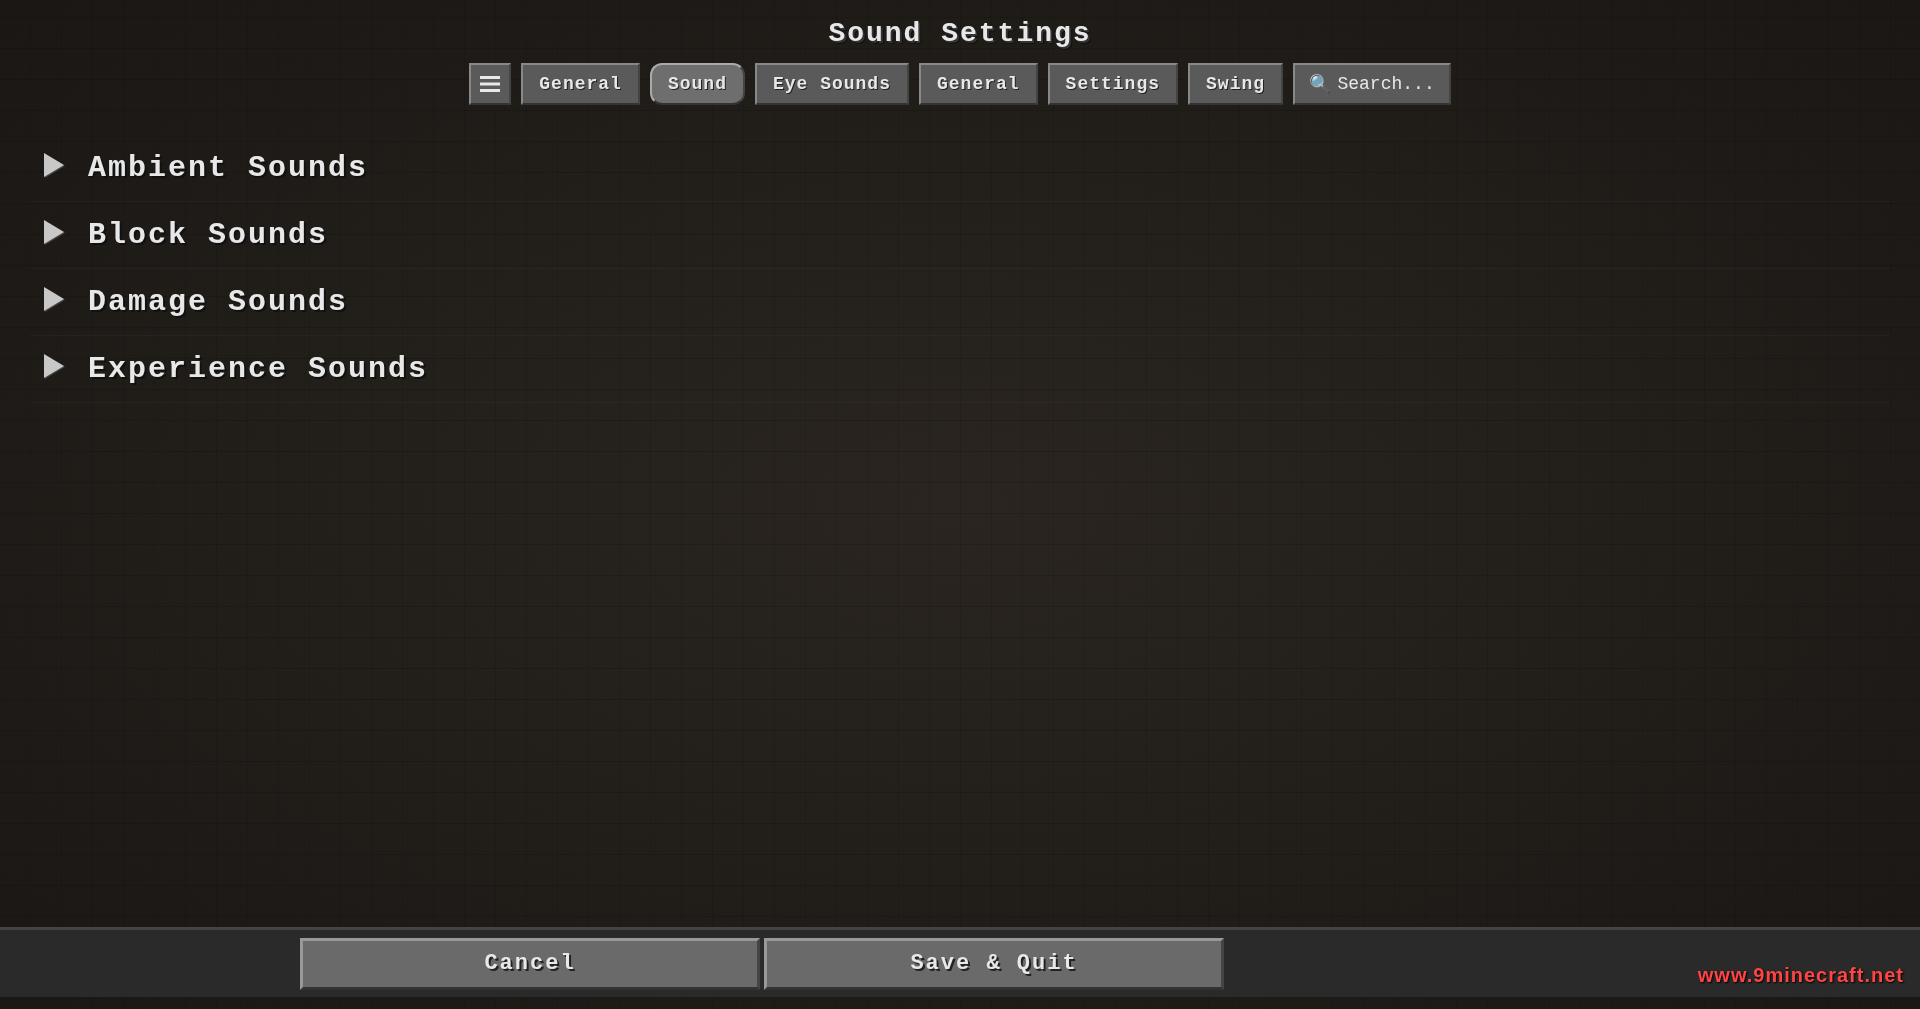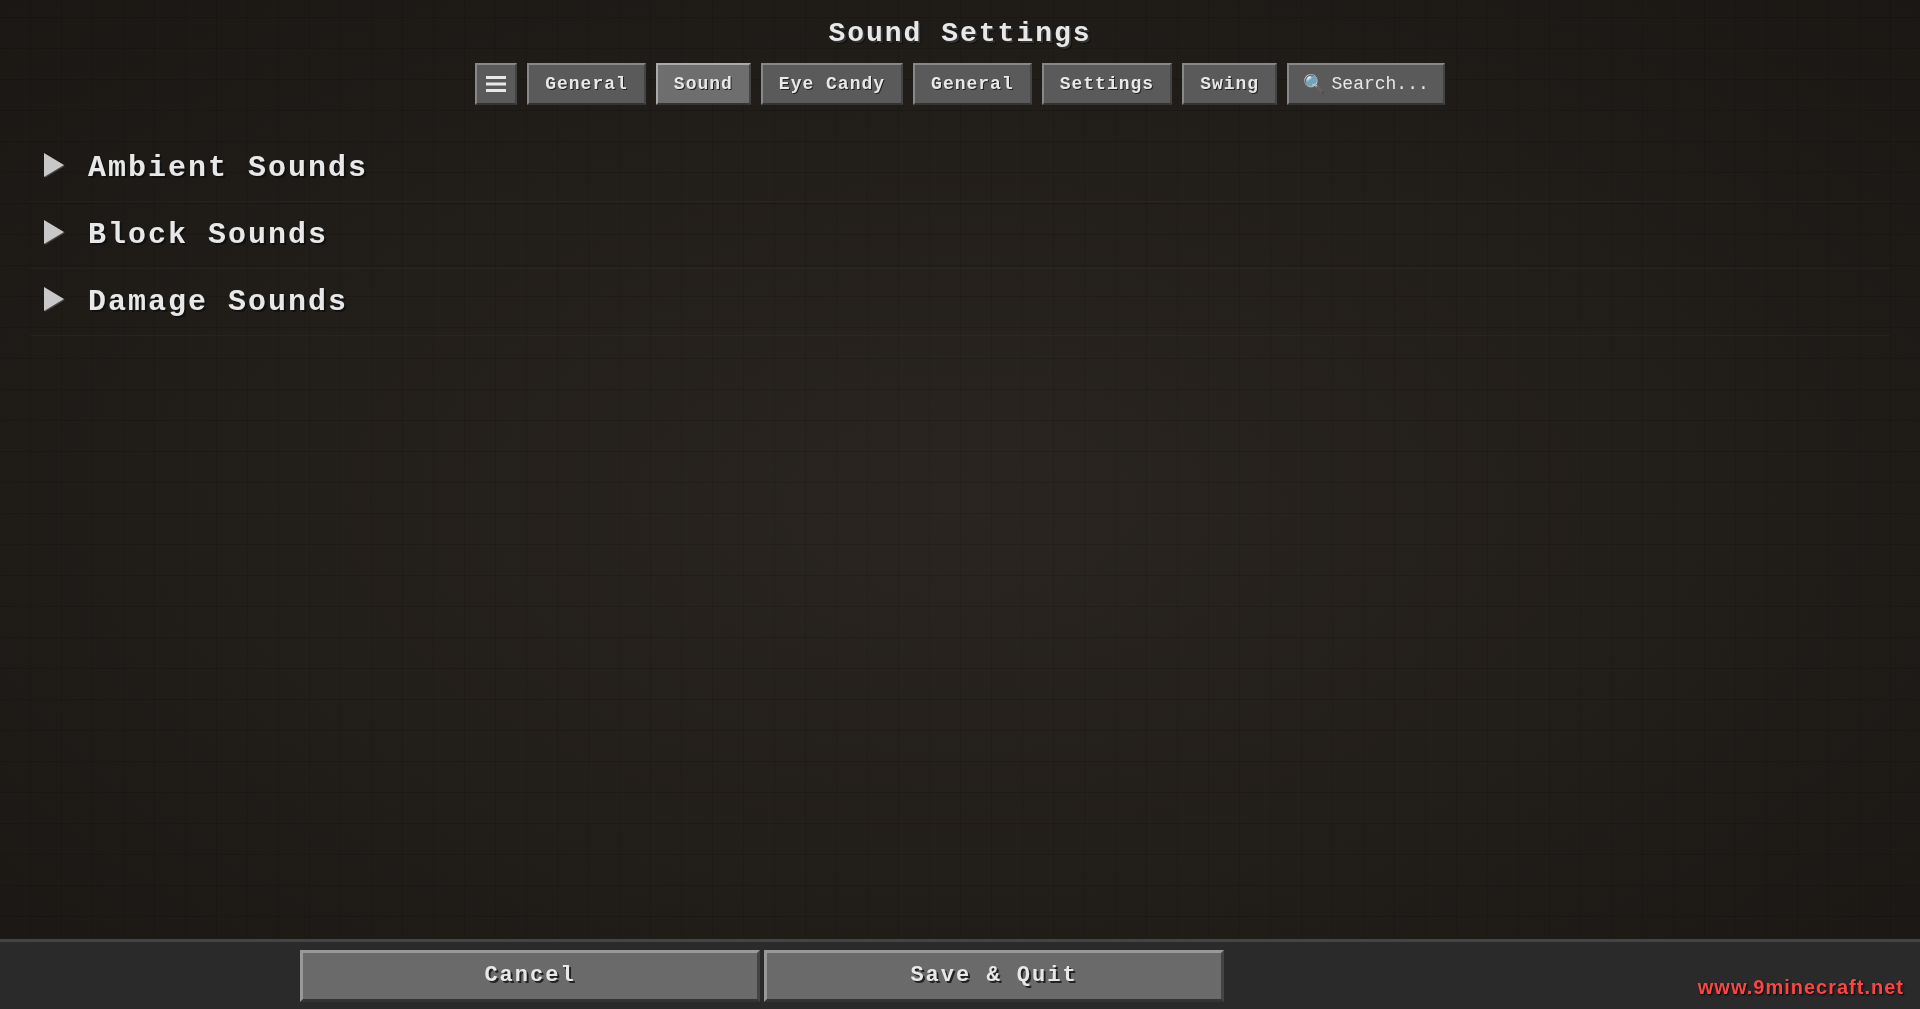--- a/index.html
+++ b/index.html
@@ -109,20 +109,21 @@
       font-weight: bold;
       cursor: pointer;
       letter-spacing: 1px;
       text-shadow: 1px 1px 0px #222;
     }
 
     .tab-btn.active {
       background: #6e6e6e;
       border-top-color: #aaa;
       border-left-color: #aaa;
+      border-radius: 12px;
     }
 
     .tab-search {
       height: 42px;
       padding: 0 14px;
       background: #5a5a5a;
       border: 2px solid #888;
       border-bottom-color: #333;
       border-right-color: #444;
       color: #e8e8e8;
@@ -181,21 +182,21 @@
     }
 
     .bottom-bar {
       width: 100%;
       height: 70px;
       background: #2a2a2a;
       border-top: 3px solid #444;
       display: flex;
       align-items: center;
       position: absolute;
-      bottom: 0;
+      bottom: 12px;
       left: 0;
     }
 
     .bottom-btn {
       height: 52px;
       background: #6a6a6a;
       border: 3px solid #999;
       border-bottom-color: #333;
       border-right-color: #444;
       color: #e8e8e8;
@@ -241,21 +242,21 @@
   <div class="tabs-bar">
     <div class="tab-list-icon">
       <svg viewBox="0 0 24 24" fill="#e8e8e8">
         <rect x="2" y="4" width="20" height="3"></rect>
         <rect x="2" y="10.5" width="20" height="3"></rect>
         <rect x="2" y="17" width="20" height="3"></rect>
       </svg>
     </div>
     <button class="tab-btn">General</button>
     <button class="tab-btn active">Sound</button>
-    <button class="tab-btn">Eye Candy</button>
+    <button class="tab-btn">Eye Sounds</button>
     <button class="tab-btn">General</button>
     <button class="tab-btn">Settings</button>
     <button class="tab-btn">Swing</button>
     <div class="tab-search">
       <span class="search-icon-char">🔍</span>
       <span>Search...</span>
     </div>
   </div>
 
   <div class="content-area">
@@ -274,20 +275,26 @@
       <span class="sound-label">Block Sounds</span>
     </div>
 
     <div class="sound-item">
       <div class="arrow-icon">
         <div class="arrow-right"></div>
       </div>
       <span class="sound-label">Damage Sounds</span>
     </div>
 
+    <div class="sound-item">
+      <div class="arrow-icon">
+        <div class="arrow-right"></div>
+      </div>
+      <span class="sound-label">Experience Sounds</span>
+    </div>
 
 
   </div>
 
   <div class="bottom-bar">
     <button class="bottom-btn cancel-btn">Cancel</button>
     <button class="bottom-btn save-btn">Save &amp; Quit</button>
     <div class="watermark">
       <span>www.9minecraft.net</span>
     </div>

